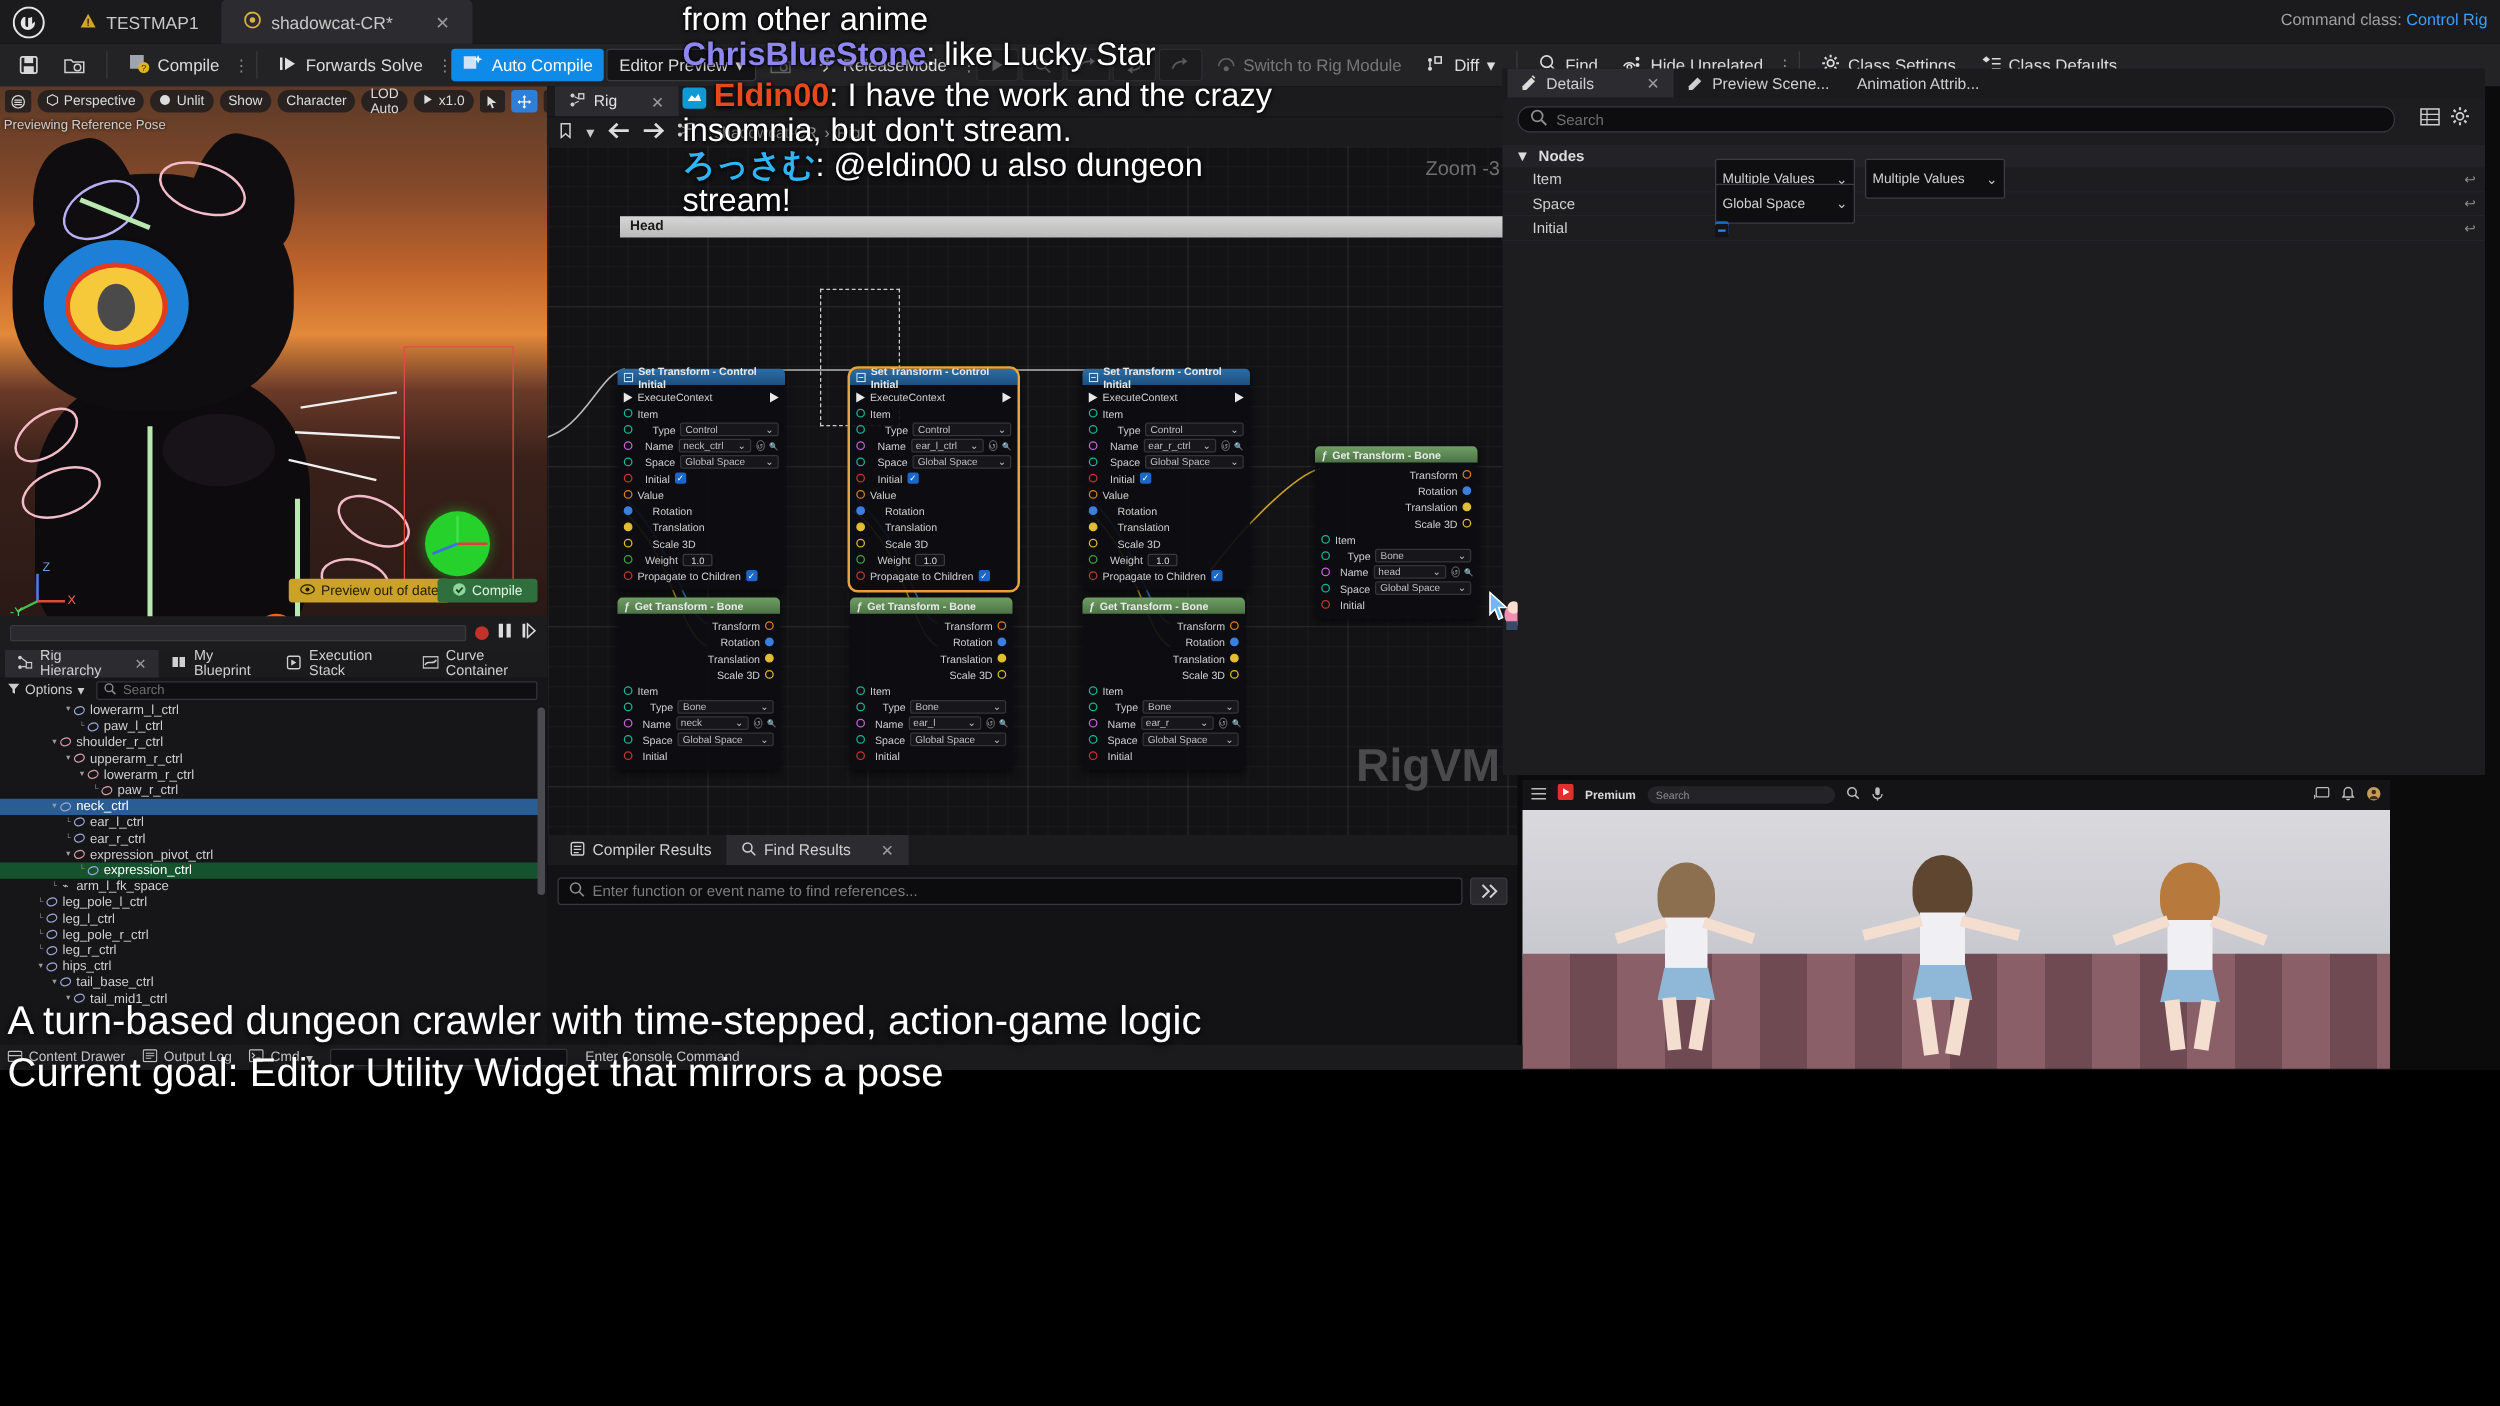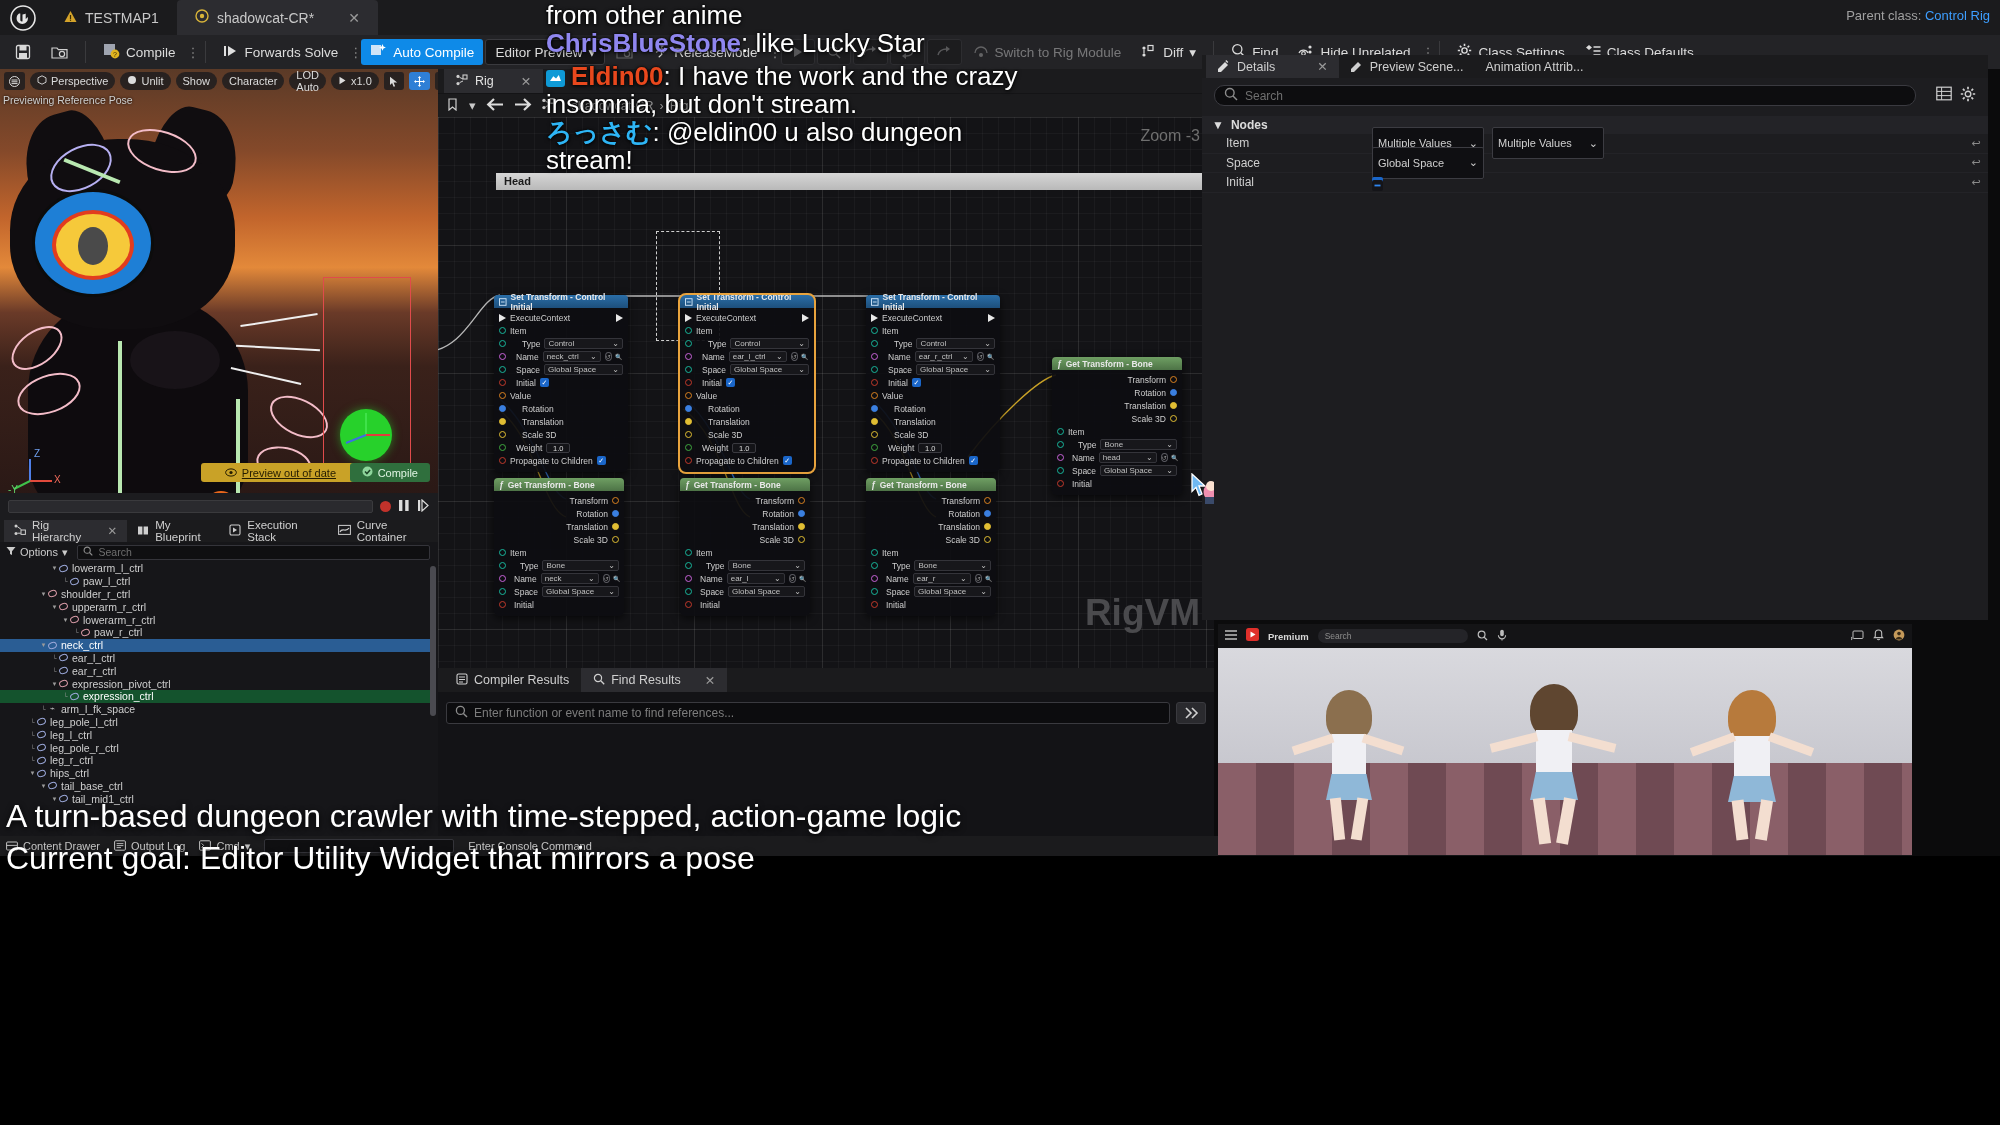--- a/index.html
+++ b/index.html
@@ -36,22 +36,22 @@
     background:linear-gradient(#5b3a27 0%, #84492a 18%, #c2652c 33%, #e3893a 44%, #6a3a28 54%, #3a211a 66%, #271715 100%); }
   #vp-toolbar { position:absolute; left:0; top:0; width:438px; height:24px;
     display:flex; align-items:center; gap:5px; padding-left:4px; z-index:6; }
   .vp-pill { display:flex; align-items:center; gap:4px; height:18px; padding:0 7px;
     background:rgba(28,28,30,.82); border-radius:9px; font-size:11px; color:#dcdcdc; }
   .vp-pill.sq { border-radius:3px; padding:0 5px; }
   .vp-pill.on { background:#2f7fd6; }
   #vp-status { position:absolute; left:3px; top:25px; font-size:10.5px; color:#cfcfcf; z-index:6;
     text-shadow:0 0 3px #000; }
   #preview-out { position:absolute; right:78px; bottom:38px; height:19px; display:flex;
-    align-items:center; gap:5px; padding:0 24px; background:#c9a227; color:#241c00;
-    border-radius:3px; font-size:11px; z-index:6;text-decoration:underline; }
+    align-items:center; gap:5px; padding:0 9px; background:#c9a227; color:#241c00;
+    border-radius:3px; font-size:11px; z-index:6; }
   #compile-btn { position:absolute; right:8px; bottom:38px; height:19px; display:flex;
     align-items:center; gap:5px; padding:0 12px; background:#2f6f3d; color:#dff4e2;
     border-radius:3px; font-size:11px; z-index:6; }
   #vp-scrub { position:absolute; left:0; bottom:0; width:438px; height:27px; background:#1c1c1f;
     display:flex; align-items:center; gap:7px; padding:0 8px; z-index:6; }
   #scrub-track { flex:1; height:13px; background:#2a2a2e; border:1px solid #3a3a3d; border-radius:2px; }
   .rec-dot { width:11px; height:11px; border-radius:50%; background:#c1322b; }
   
   .cat { position:absolute; }
   #cat-head { left:10px; top:70px; width:225px; height:190px; background:#100d10;
@@ -278,21 +278,21 @@
       <span class="ico">
         <svg width="14" height="14" viewBox="0 0 14 14">
             <circle cx="7" cy="7" r="6" fill="none" stroke="#d8b43a" stroke-width="1.4"></circle>
             <circle cx="7" cy="7" r="2.2" fill="#d8b43a"></circle>
           </svg>
       </span>
       <span>shadowcat-CR*</span>
       <span class="tab-x">✕</span>
     </div>
     <div id="parentclass">
-      <span>Parent class:</span>
+      <span>Command class:</span>
       <b>Control Rig</b>
     </div>
   </div>
 
   <div id="toolbar">
     <div class="tb-btn">
       <svg width="16" height="16" viewBox="0 0 16 16">
           <rect x="1.5" y="1.5" width="13" height="13" rx="1.5" fill="none" stroke="#d8d8d8" stroke-width="1.3"></rect>
           <rect x="4.5" y="1.5" width="7" height="5" fill="#d8d8d8"></rect>
           <rect x="4" y="9" width="8" height="5.5" fill="#d8d8d8"></rect>

